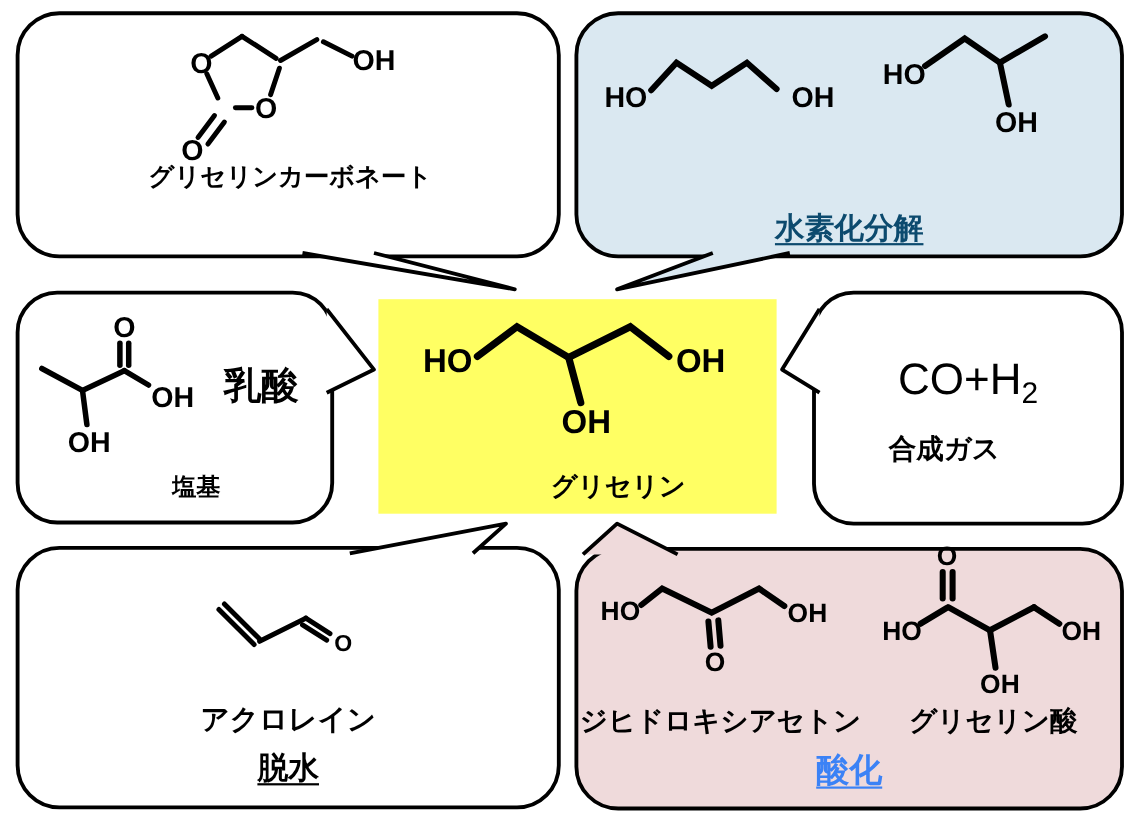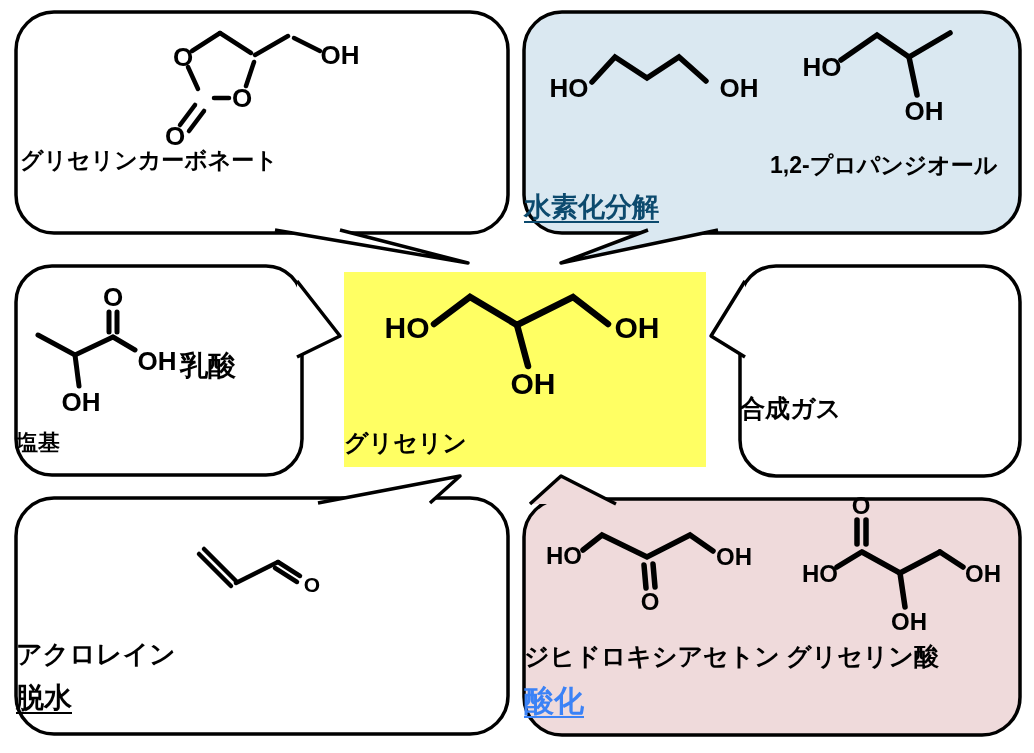--- a/index.html
+++ b/index.html
@@ -1,21 +1,21 @@
 <!DOCTYPE html>
 <html><head>
 <meta charset="utf-8">
 <style>
   html,body{margin:0;padding:0;background:#fff;}
   .stage{position:relative;width:1034px;height:753px;background:#ffffff;overflow:hidden;
          font-family:"Liberation Sans","DejaVu Sans",sans-serif;}
   svg.bg{position:absolute;left:0;top:0;}
   svg.mol{position:absolute;overflow:visible;}
   .mol text{font-weight:bold;fill:#000;font-family:"Liberation Sans","DejaVu Sans",sans-serif;}
-  .label{position:absolute;font-weight:bold;color:#000;
+  .label{position:absolute;font-weight:bold;color:#000;text-align:center;
          white-space:nowrap;line-height:1.15;}
   .u{text-decoration:underline;text-underline-offset:5px;text-decoration-thickness:2px;}
   .blue{color:#0c4a6e;}
   .red{color:#3b82f6;}
   .formula{font-weight:normal;}
   .sub{font-size:0.68em;position:relative;top:0.30em;}
 </style>
 </head>
 <body>
 
@@ -129,26 +129,26 @@
       <line x1="150" y1="62" x2="173" y2="77"></line>
     </g>
     <text x="71" y="24" font-size="24" text-anchor="middle">O</text>
     <text x="30" y="92" font-size="24" text-anchor="middle">HO</text>
     <text x="119" y="140" font-size="24" text-anchor="middle">OH</text>
     <text x="193" y="92" font-size="24" text-anchor="middle">OH</text>
   </svg>
 
   <div class="label" style="left:20px;top:147px;width:488px;font-size:23px">グリセリンカーボネート</div>
 
-  <div class="label" style="left:770px;top:152px;width:254px;font-size:23px">1,2-プロパンジオール</div>
   <div class="label u blue" style="left:524px;top:192px;width:496px;font-size:27px">水素化分解</div>
 
-  <div class="label" style="left:180px;top:350px;width:115px;font-size:28px">乳酸</div>
+  <div class="label" style="left:180px;top:332px;width:115px;font-size:34px">乳酸</div>
   <div class="label" style="left:16px;top:430px;width:325px;font-size:22px">塩基</div>
 
+  <div class="label formula" style="left:740px;top:322px;width:280px;font-size:40px"><span>CO+H</span><span class="sub">2</span></div>
   <div class="label" style="left:740px;top:394px;width:237px;font-size:25px">合成ガス</div>
 
   <div class="label" style="left:16px;top:640px;width:492px;font-size:26px">アクロレイン</div>
   <div class="label u" style="left:16px;top:682px;width:492px;font-size:28px">脱水</div>
 
   <div class="label" style="left:524px;top:642px;width:262px;font-size:25px">ジヒドロキシアセトン</div>
   <div class="label" style="left:786px;top:642px;width:234px;font-size:25px">グリセリン酸</div>
   <div class="label u red" style="left:524px;top:684px;width:496px;font-size:30px">酸化</div>
 
   <div class="label" style="left:344px;top:429px;width:436px;font-size:24px">グリセリン</div>

